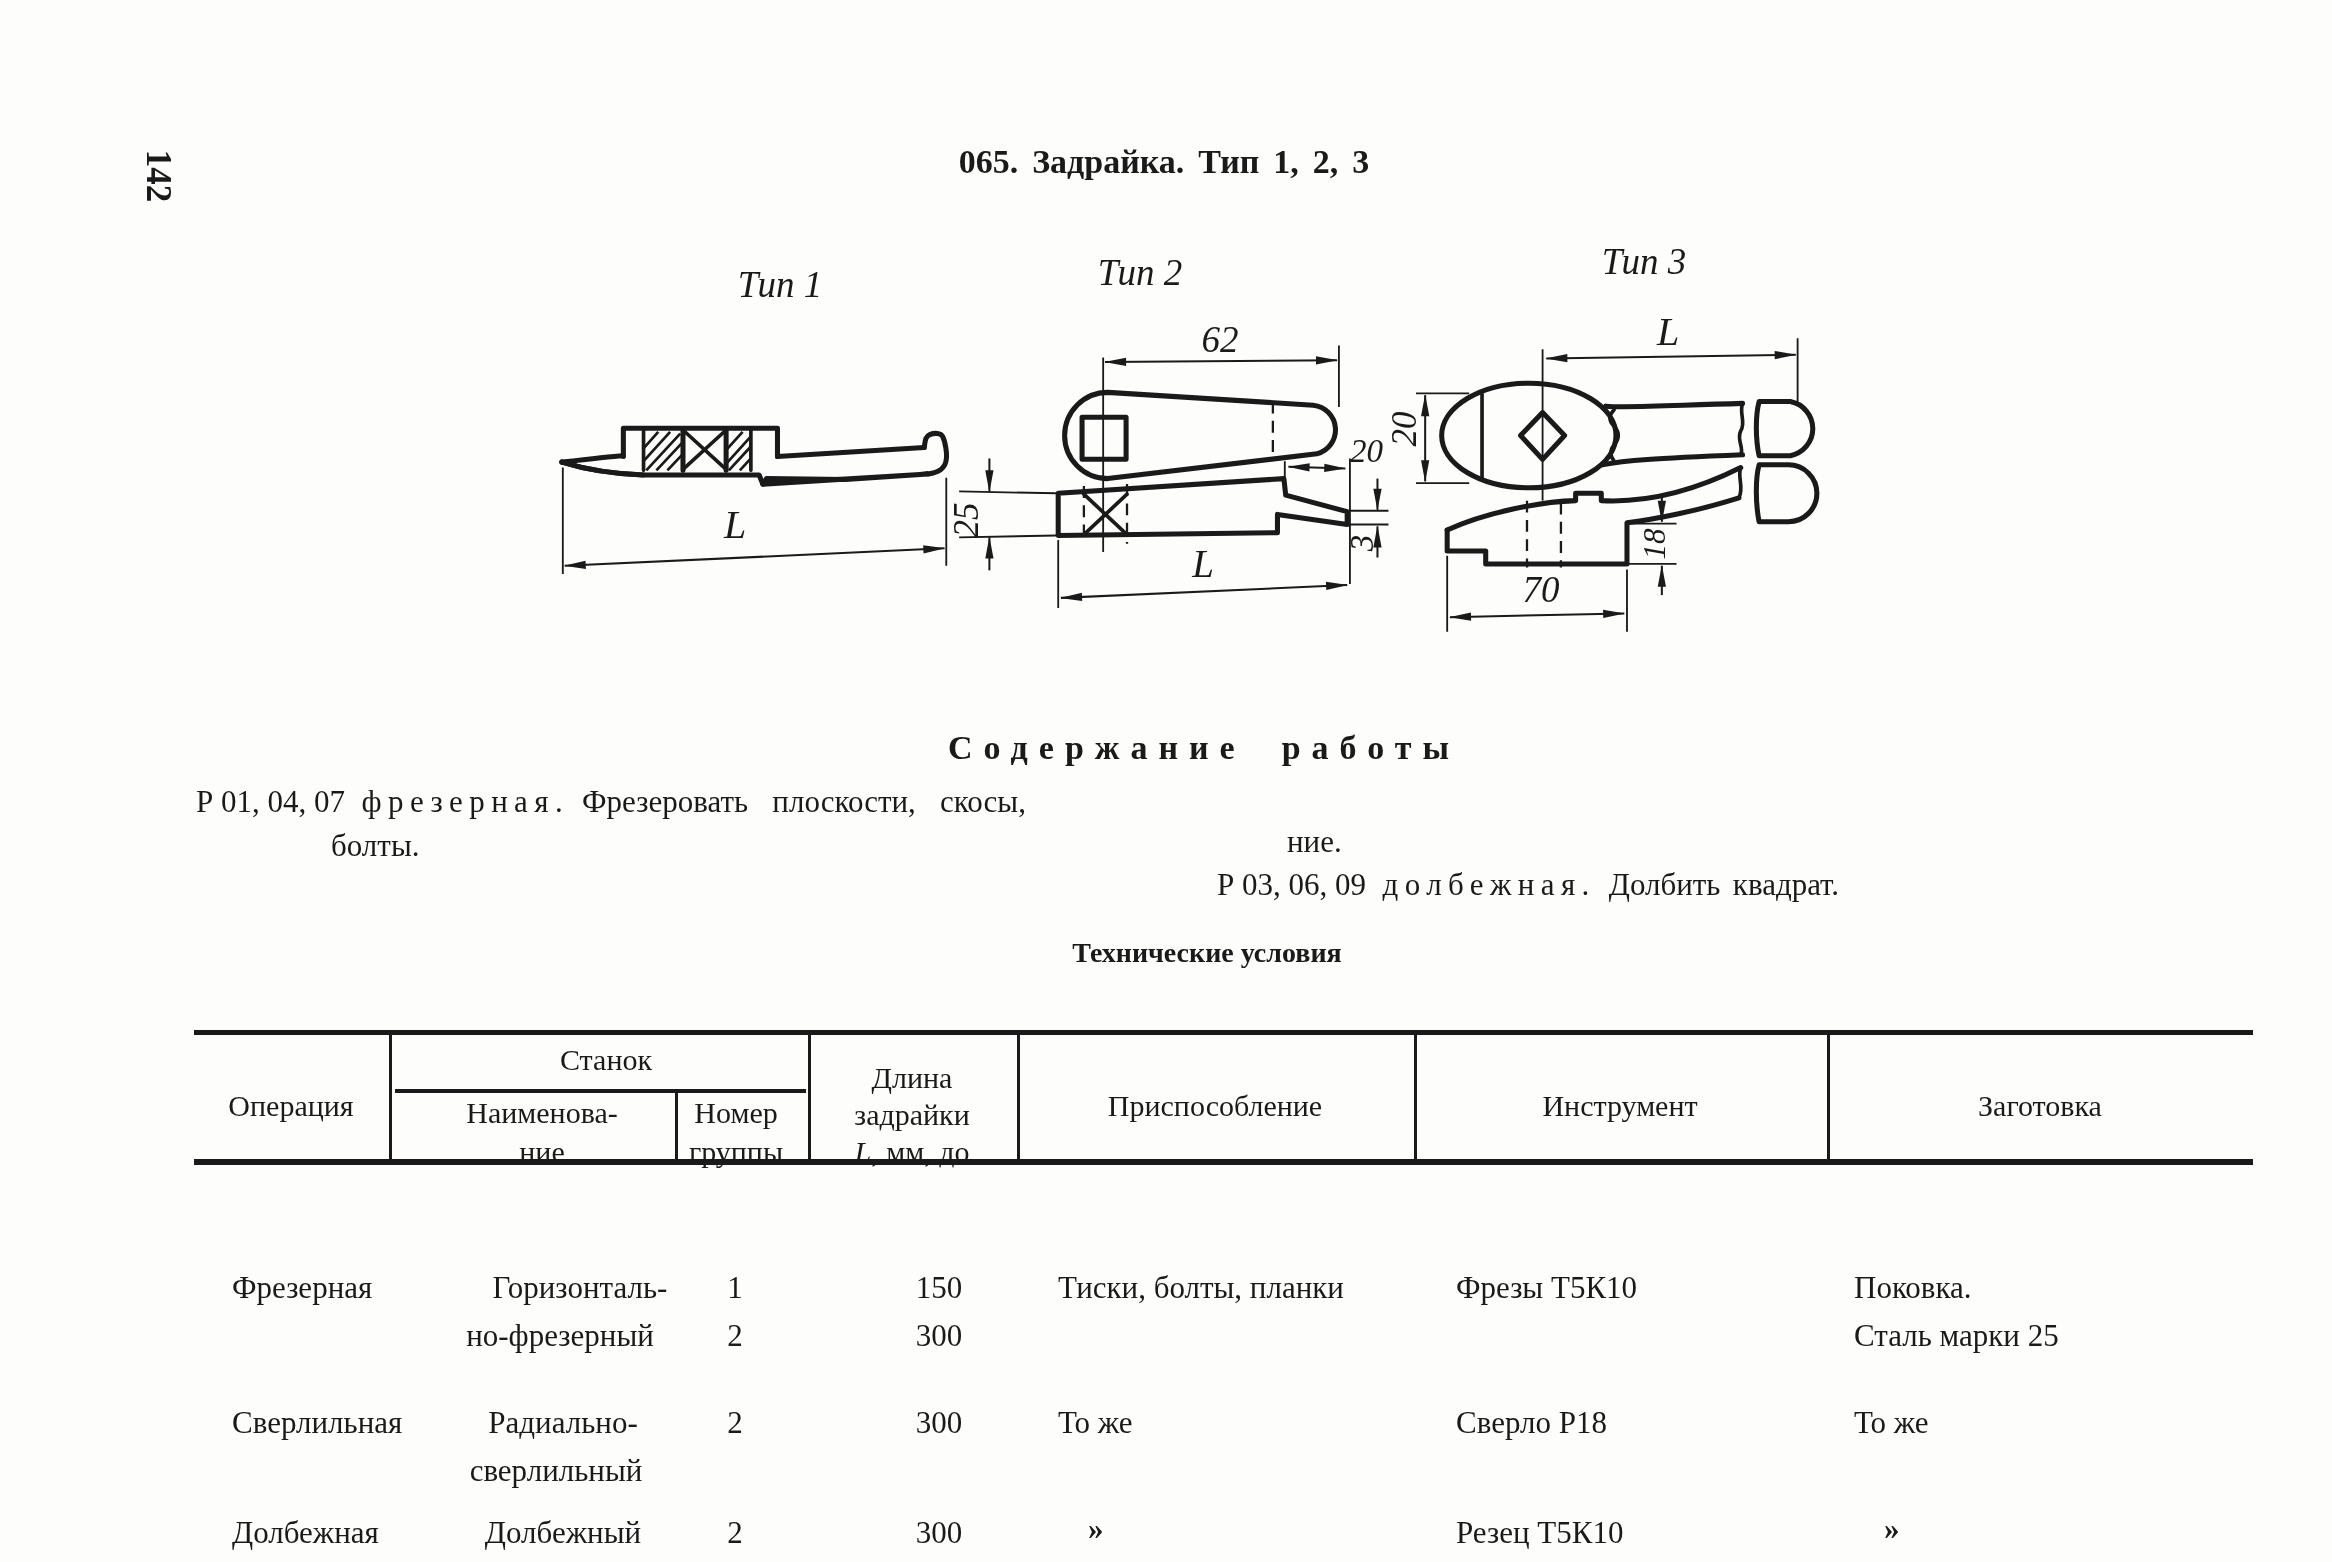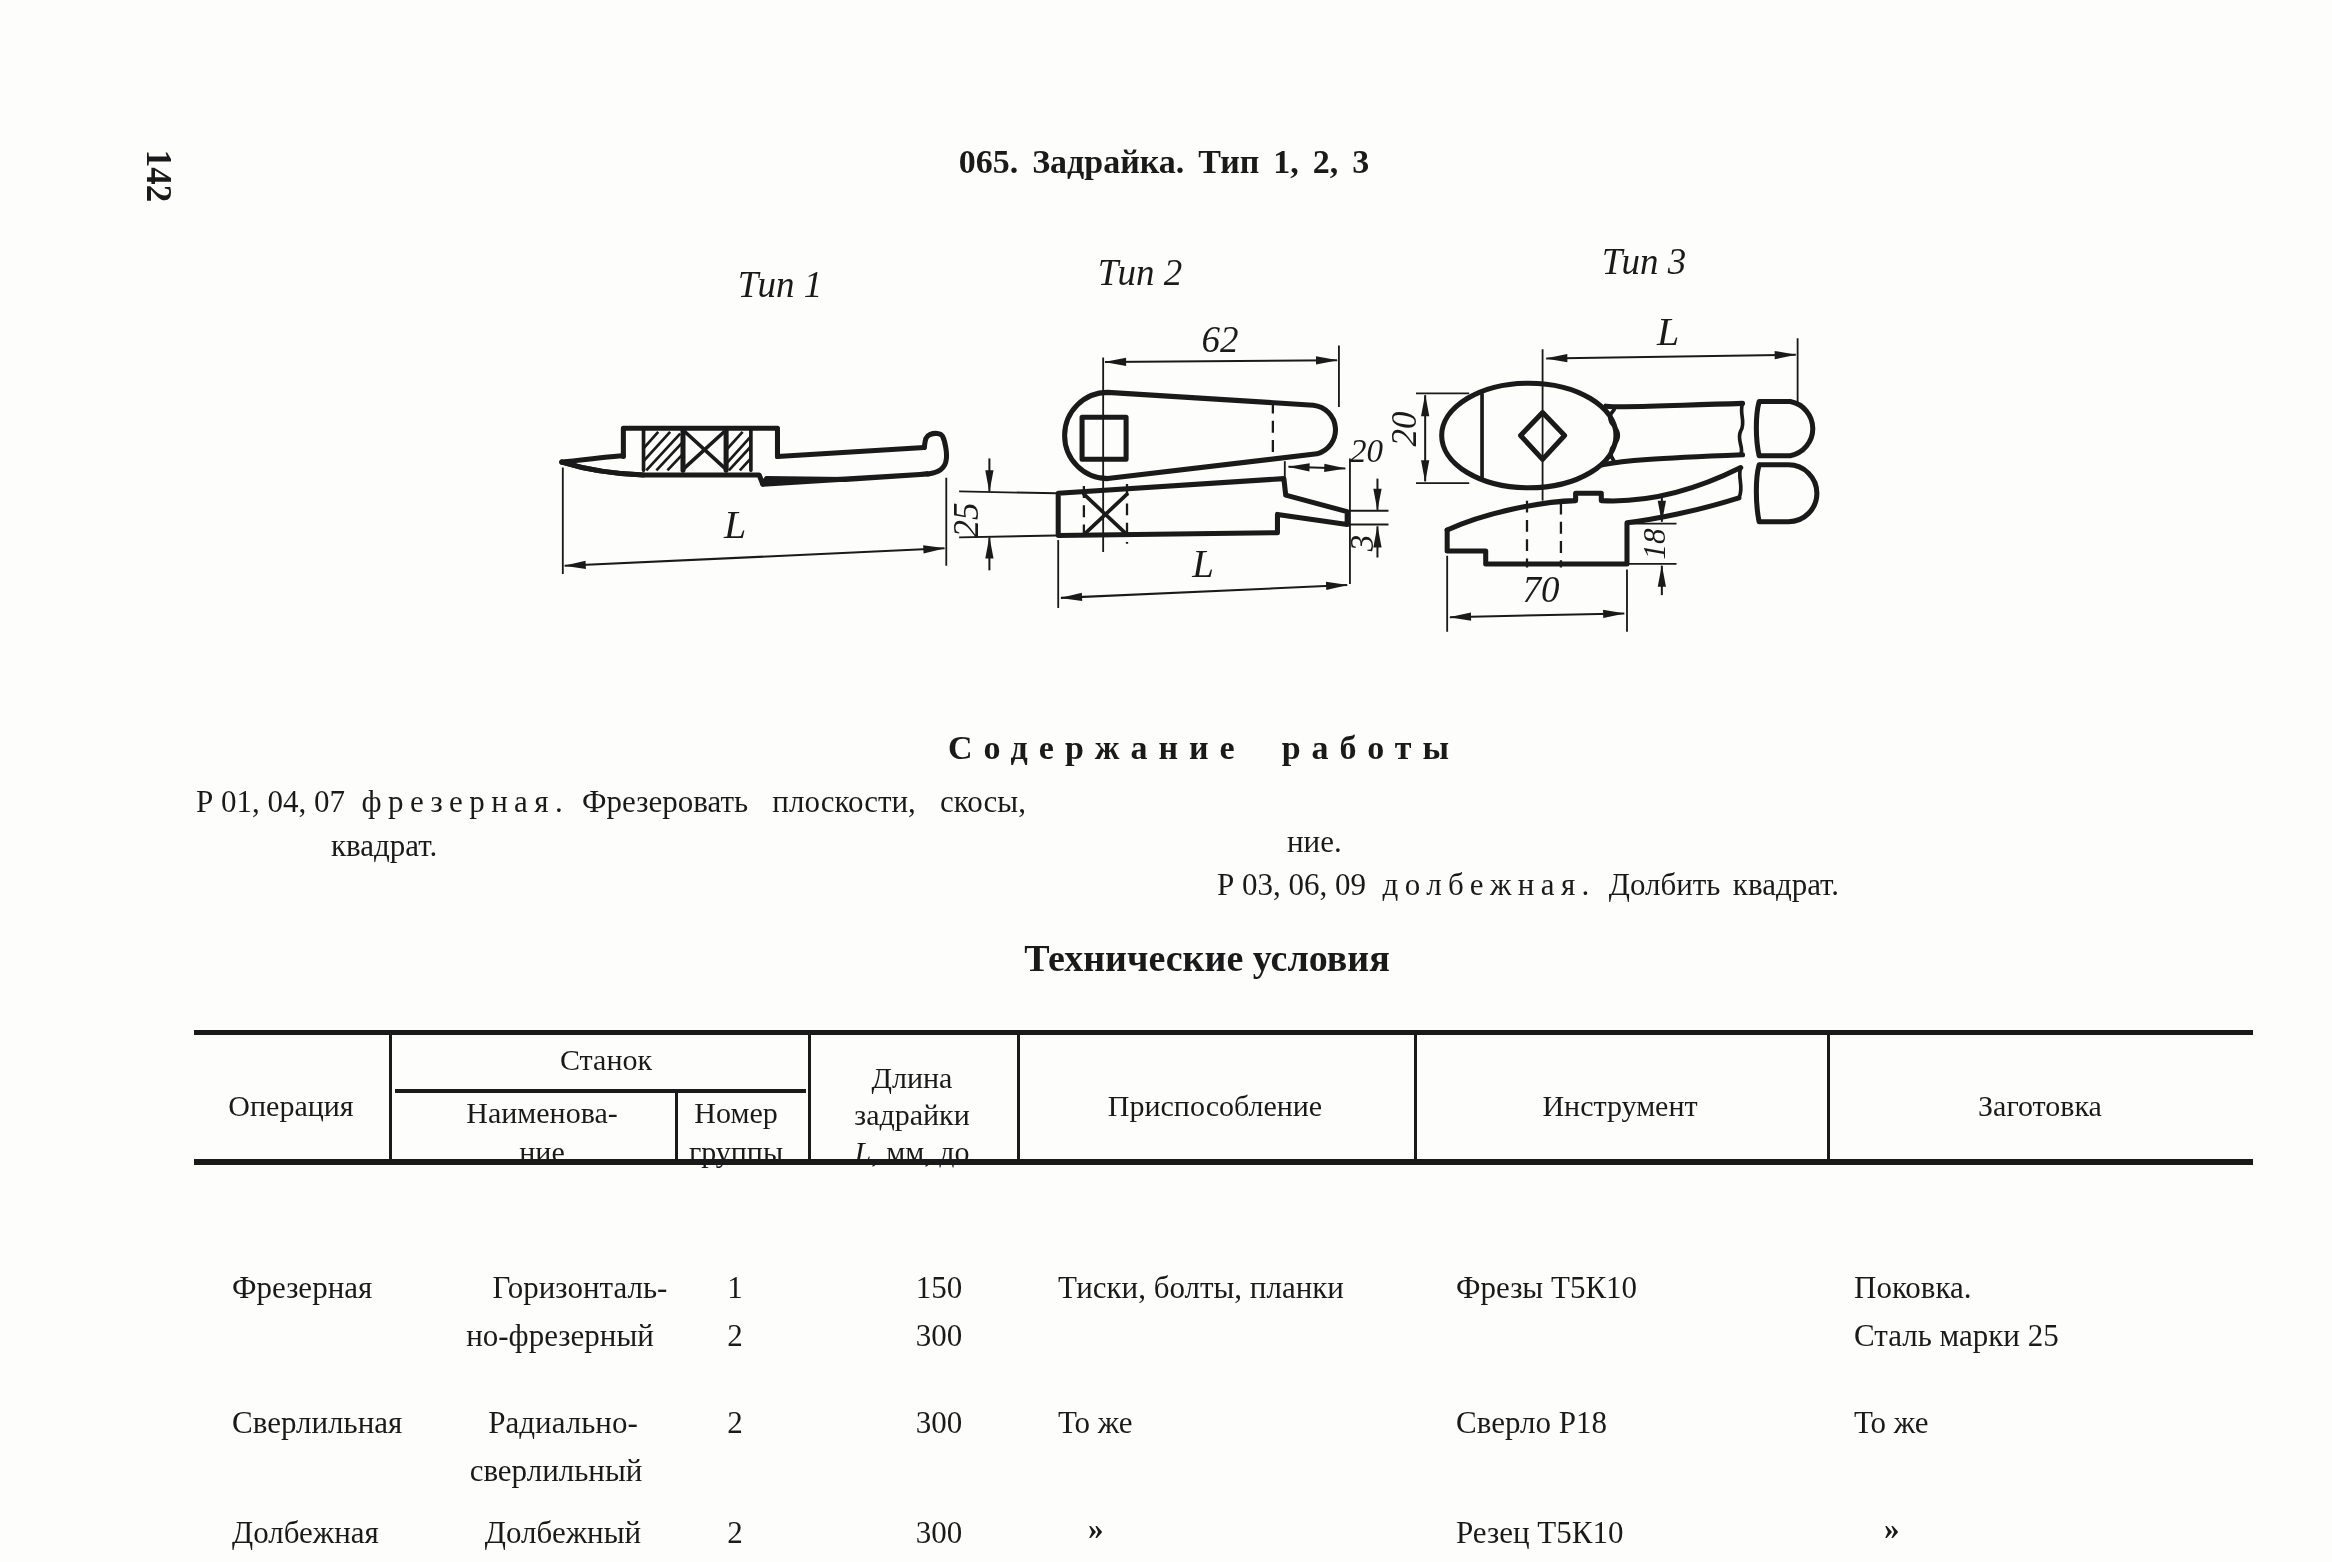--- a/index.html
+++ b/index.html
@@ -10,21 +10,21 @@
   .i{font-style:italic;}
   .c{transform:translateX(-50%);}
   .rot90{transform:translate(-50%,-50%) rotate(90deg);}
   .rotm90{transform:translate(-50%,-50%) rotate(-90deg);}
   .rule{position:absolute;background:#1a1a1a;}
   .op-spaced{letter-spacing:6.4px;margin:0 13px 0 16.5px;}
   .wide{word-spacing:16.5px;}
   .mild{word-spacing:4.6px;}
   .title{font-size:34px;word-spacing:5.5px;}
   .workhead{font-size:34px;letter-spacing:11px;word-spacing:16.5px;}
-  .techhead{font-size:38px;}
+  .techhead{font-size:28px;}
   .hdr{font-size:30px;}
   .figlab{font-size:37px;font-style:italic;}
   .dim{font-style:italic;}
   svg .o{stroke:#1a1a1a;stroke-width:5.5;fill:none;stroke-linecap:round;stroke-linejoin:round;}
   svg .o2{stroke:#1a1a1a;stroke-width:4;fill:none;stroke-linecap:round;}
   svg .h{stroke:#1a1a1a;stroke-width:3;fill:none;}
   svg .ext{stroke:#1a1a1a;stroke-width:2;fill:none;}
   svg .dimln{stroke:#1a1a1a;stroke-width:2.2;fill:none;marker-start:url(#arr);marker-end:url(#arr);}
   svg .dima{stroke:#1a1a1a;stroke-width:2.2;fill:none;marker-end:url(#arr);}
   svg .dsh{stroke:#1a1a1a;stroke-width:2.5;fill:none;stroke-dasharray:13 8;}
@@ -141,21 +141,21 @@
   <span class="t dim c" style="left:1668px;top:312px;font-size:40px;">L</span>
   <span class="t dim rotm90" style="left:1404px;top:429px;font-size:35px;">20</span>
   <span class="t dim rotm90" style="left:1654px;top:544px;font-size:31px;">18</span>
   <span class="t dim c" style="left:1541px;top:571px;font-size:37px;">70</span>
 
   <span class="t b c workhead" style="left:1204px;top:731px;">Содержание работы</span>
 
   <div class="t" style="left:196px;top:786px;">
     <span>Р 01, 04, 07</span><span class="op-spaced">фрезерная.</span><span class="wide">Фрезеровать плоскости, скосы,</span>
   </div>
-  <span class="t" style="left:331px;top:830px;">квадрат.</span>
+  <span class="t" style="left:331px;top:830px;">болты.</span>
 
   <span class="t" style="left:1287px;top:826px;">ние.</span>
   <div class="t" style="left:1217px;top:869px;">
     <span>Р 03, 06, 09</span><span class="op-spaced">долбежная.</span><span class="mild">Долбить квадрат.</span>
   </div>
 
   <span class="t b c techhead" style="left:1207px;top:939px;">Технические условия</span>
 
   <div class="rule" style="left:194px;top:1030px;width:2059px;height:4.6px;"></div>
   <div class="rule" style="left:395px;top:1089px;width:411px;height:3.7px;"></div>

